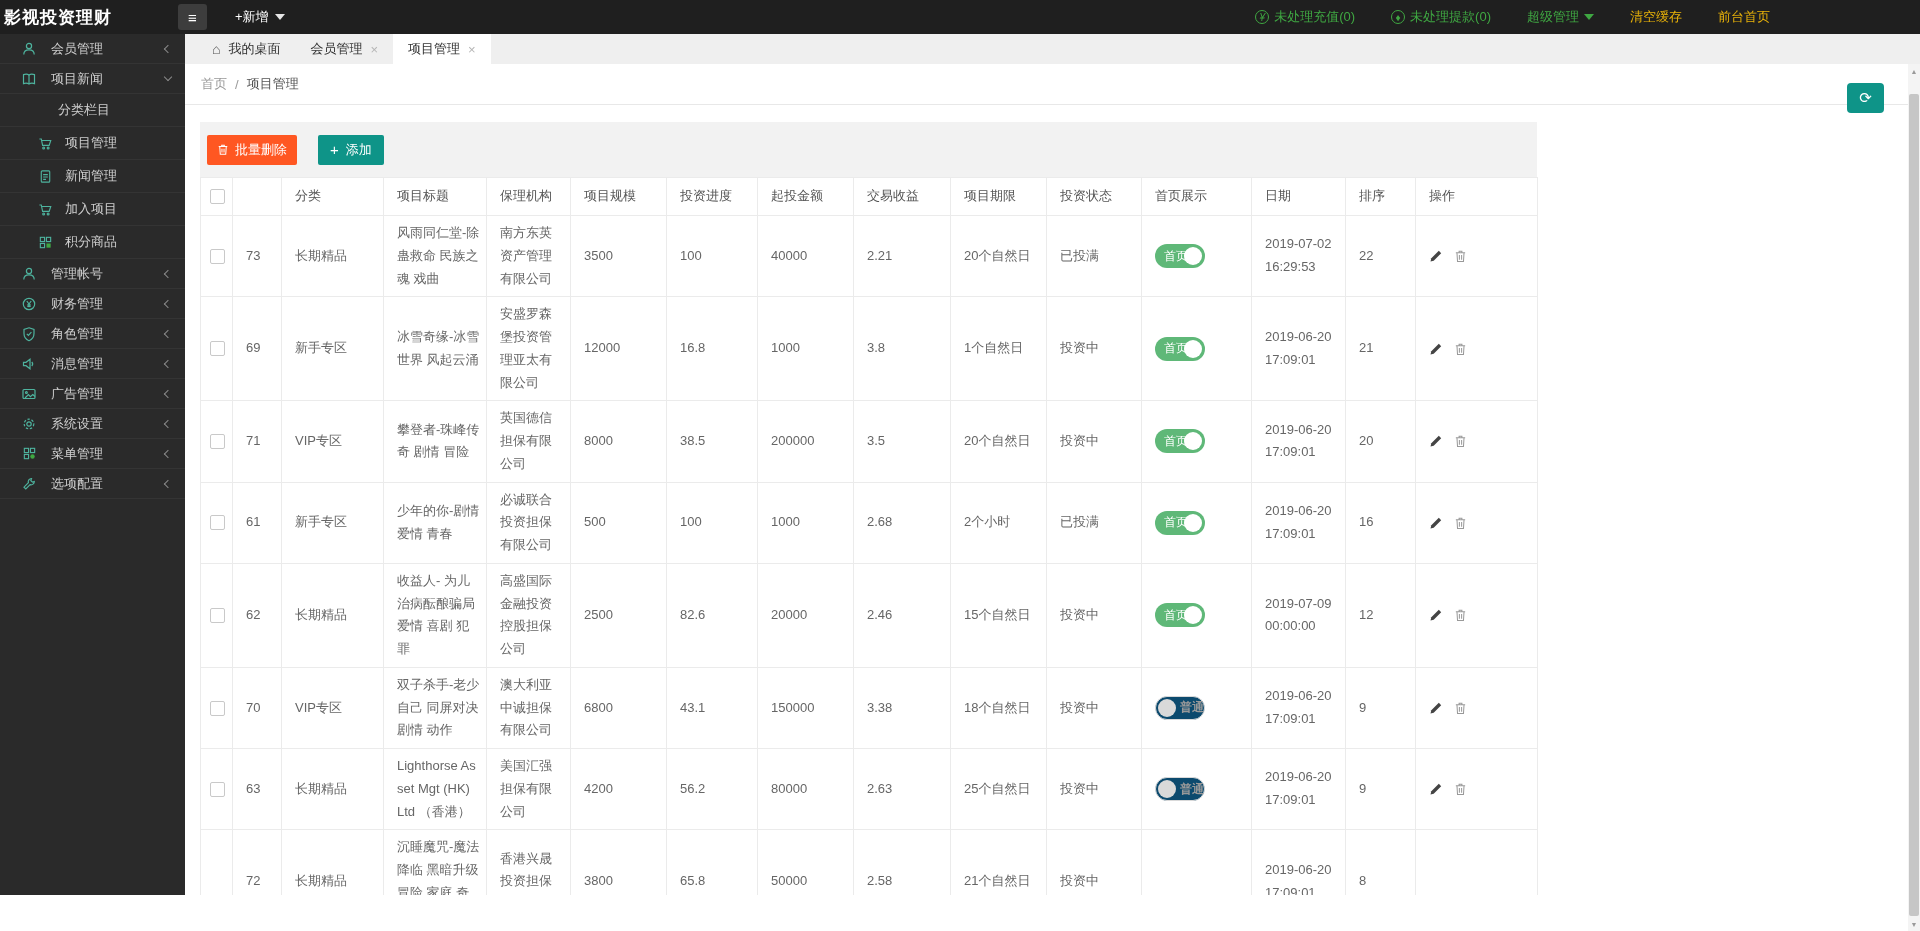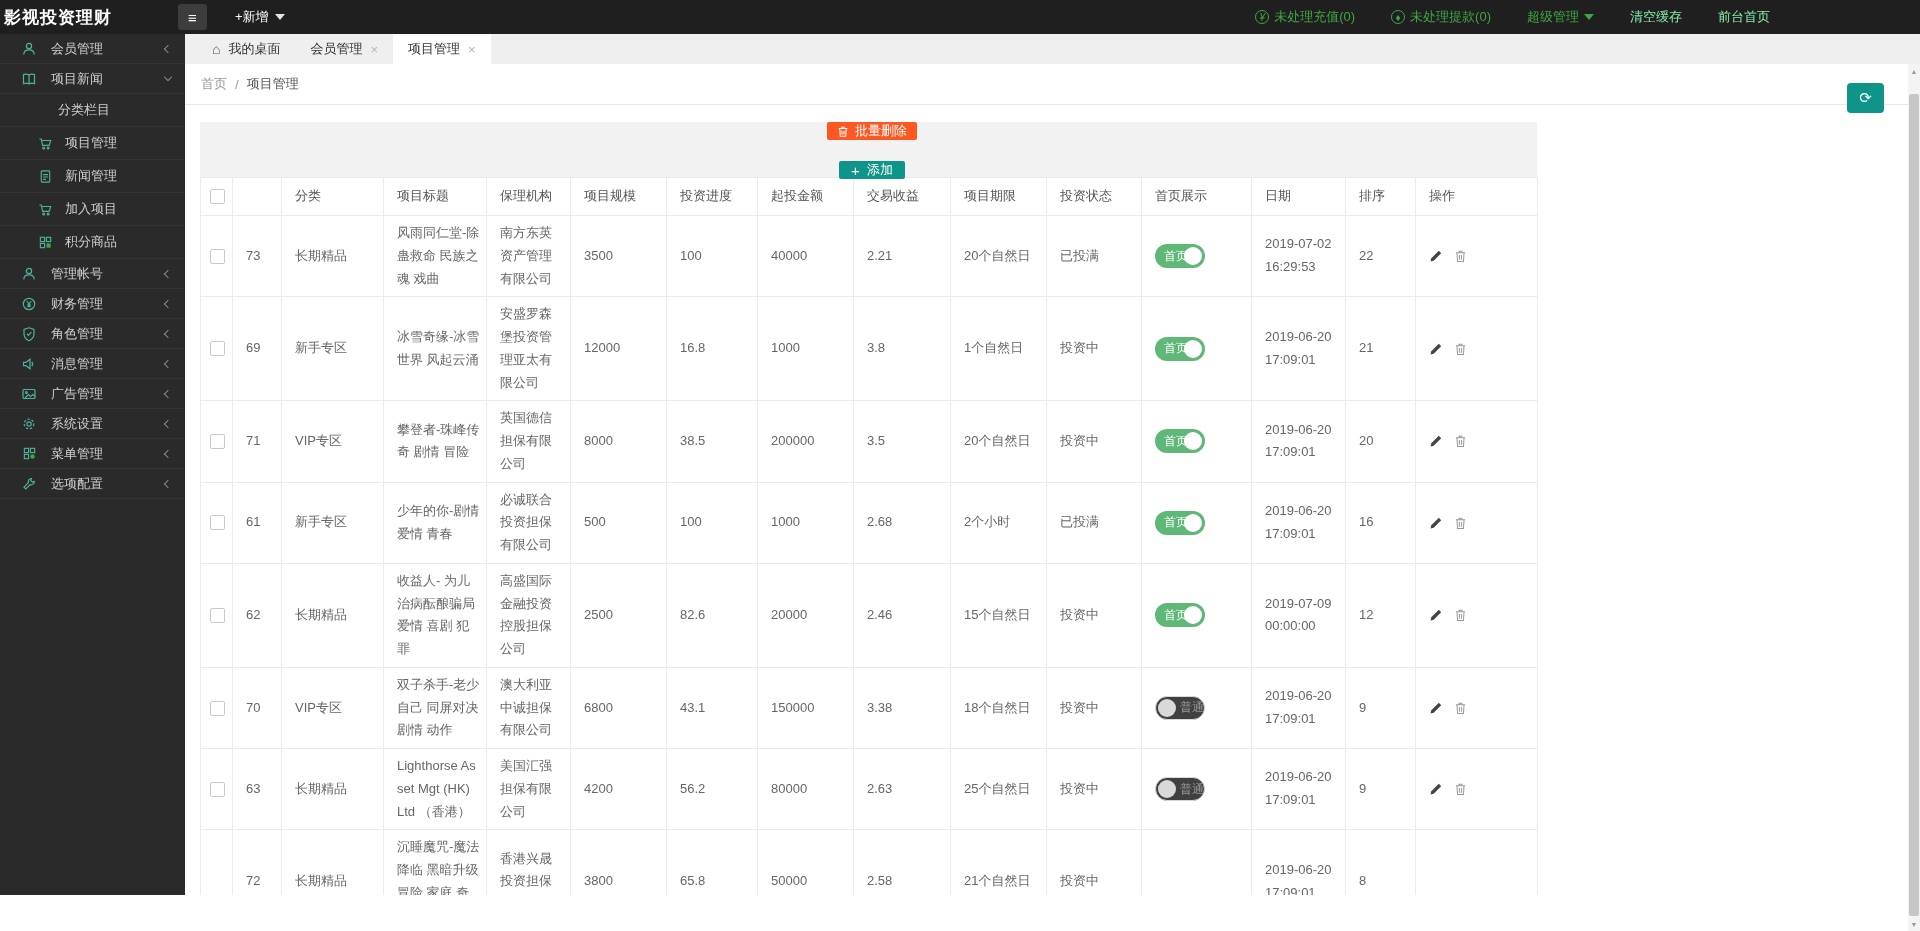--- a/index.html
+++ b/index.html
@@ -8,21 +8,21 @@
 
   
   .topbar { position:absolute; top:0; left:0; width:1920px; height:34px; background:#1f1f1f; display:flex; align-items:center; color:#fff; z-index:30; }
   .brand { width:178px; padding-left:4px; font-size:17px; font-weight:bold; letter-spacing:1px; color:#fff; white-space:nowrap; }
   .hamburger { width:29px; height:26px; background:#3d3d3d; border:none; border-radius:3px; color:#fff; font-size:15px; line-height:1; display:flex; align-items:center; justify-content:center; cursor:pointer; }
   .addnew { margin-left:28px; display:flex; align-items:center; gap:6px; font-size:13px; color:#fff; cursor:pointer; }
   .caret-down { width:0; height:0; border-left:5px solid transparent; border-right:5px solid transparent; border-top:6px solid #e6e6e6; }
   .top-right { margin-left:auto; display:flex; align-items:center; gap:36px; padding-right:150px; font-size:13px; }
   .top-right .green { color:#3fa742; display:flex; align-items:center; gap:5px; cursor:pointer; }
   .badge-circ { display:inline-flex; width:14px; height:14px; border:1px solid #3fa742; border-radius:50%; font-size:10px; align-items:center; justify-content:center; }
-  .top-right .white { color:#86efac; cursor:pointer; }
+  .top-right .white { color:#eab308; cursor:pointer; }
   .caret-green { width:0; height:0; border-left:5px solid transparent; border-right:5px solid transparent; border-top:6px solid #3fa742; }
 
   
   .sidebar { position:absolute; top:34px; left:0; width:185px; height:861px; background:#2a2a2a; z-index:20; }
   .snav { list-style:none; }
   .item { height:30px; display:flex; align-items:center; padding:0 14px 0 20px; border-bottom:1px solid #343434; color:#cfcfcf; font-size:13px; cursor:pointer; white-space:nowrap; }
   .item .sicon { width:18px; display:flex; justify-content:center; margin-right:13px; flex:none; }
   .chev { width:6px; height:6px; border:solid #8a8a8a; border-width:0 1.4px 1.4px 0; margin-left:auto; }
   .chev.left { transform:rotate(135deg); }
   .chev.down { transform:rotate(45deg); margin-top:-3px; }
@@ -44,34 +44,34 @@
   .refresh-btn { position:absolute; right:24px; top:19px; width:37px; height:30px; background:#0e9488; color:#fff; border:none; border-radius:4px; font-size:15px; cursor:pointer; z-index:8; }
 
   .filters { display:flex; align-items:center; gap:8px; margin:35px 0 0 15px; }
   .txt-input { width:117px; height:30px; border:1px solid #d4d4d4; border-radius:2px; padding:0 10px; font-size:13px; color:#666; font-family:inherit; }
   .txt-input::placeholder { color:#9a9a9a; }
   .fake-select { width:117px; height:30px; border:1px solid #d4d4d4; border-radius:2px; display:flex; align-items:center; padding:0 9px; font-size:13px; color:#9a9a9a; cursor:pointer; background:#fff; }
   .fake-select .sel-caret { margin-left:auto; width:0; height:0; border-left:5px solid transparent; border-right:5px solid transparent; border-top:6px solid #bdbdbd; }
   .search-btn { width:37px; height:30px; background:#0e9488; border:none; border-radius:2px; color:#fff; font-size:13px; cursor:pointer; }
 
   .inner { width:1337px; margin:17px 0 0 15px; }
-  .band { height:55px; background:#f2f2f2; display:flex; align-items:center; padding-left:7px; gap:21px;flex-direction:column; }
+  .band { height:55px; background:#f2f2f2; display:flex; align-items:center; padding-left:7px; gap:21px; }
   .btn-del { height:30px; padding:0 10px; background:#ff5722; border:none; border-radius:2px; color:#fff; font-size:13px; display:flex; align-items:center; gap:6px; cursor:pointer; }
   .btn-add { height:30px; padding:0 12px; background:#0e9488; border:none; border-radius:2px; color:#fff; font-size:13px; display:flex; align-items:center; gap:7px; cursor:pointer; }
   .btn-add .plus { font-size:15px; }
 
   table.grid { width:1337px; border-collapse:collapse; table-layout:fixed; font-size:13px; color:#666; }
   .grid th, .grid td { border:1px solid #ebebeb; font-weight:normal; text-align:left; padding:6px 6px 6px 13px; vertical-align:middle; line-height:1.75; word-break:break-all; }
   .grid thead th { height:38px; color:#555; background:#fff; }
   .cb { width:15px; height:15px; border:1px solid #c9c9c9; border-radius:2px; background:#fff; display:inline-block; vertical-align:middle; cursor:pointer; }
 
   .switch { width:50px; height:24px; border-radius:12px; position:relative; display:inline-flex; align-items:center; cursor:pointer; font-size:12px; }
   .switch-on { background:#5fb878; color:#fff; padding-left:9px; }
   .switch-on .knob { position:absolute; right:3px; width:18px; height:18px; border-radius:50%; background:#fff; }
-  .switch-off { background:#404040; border:1px solid #d9d9d9; color:#999; padding-left:24px; }
+  .switch-off { background:#0c4a6e; border:1px solid #d9d9d9; color:#999; padding-left:24px;font-weight:bold; }
   .switch-off .knob { position:absolute; left:2px; width:18px; height:18px; border-radius:50%; background:#d9d9d9; }
 
   .ops { display:flex; align-items:center; gap:11px; }
   .op { cursor:pointer; display:inline-flex; }
 
   
   .vscroll { position:absolute; top:64px; right:0; width:12px; height:867px; background:#f4f4f4; z-index:40; }
   .vscroll .arr { height:14px; display:flex; align-items:center; justify-content:center; font-size:7px; color:#9a9a9a; }
   .vscroll .thumb { position:absolute; top:30px; bottom:15px; left:1px; right:1px; background:#c6c6c6; border-radius:2px; }
   .vscroll .arr.btm { position:absolute; bottom:0; left:0; right:0; }

